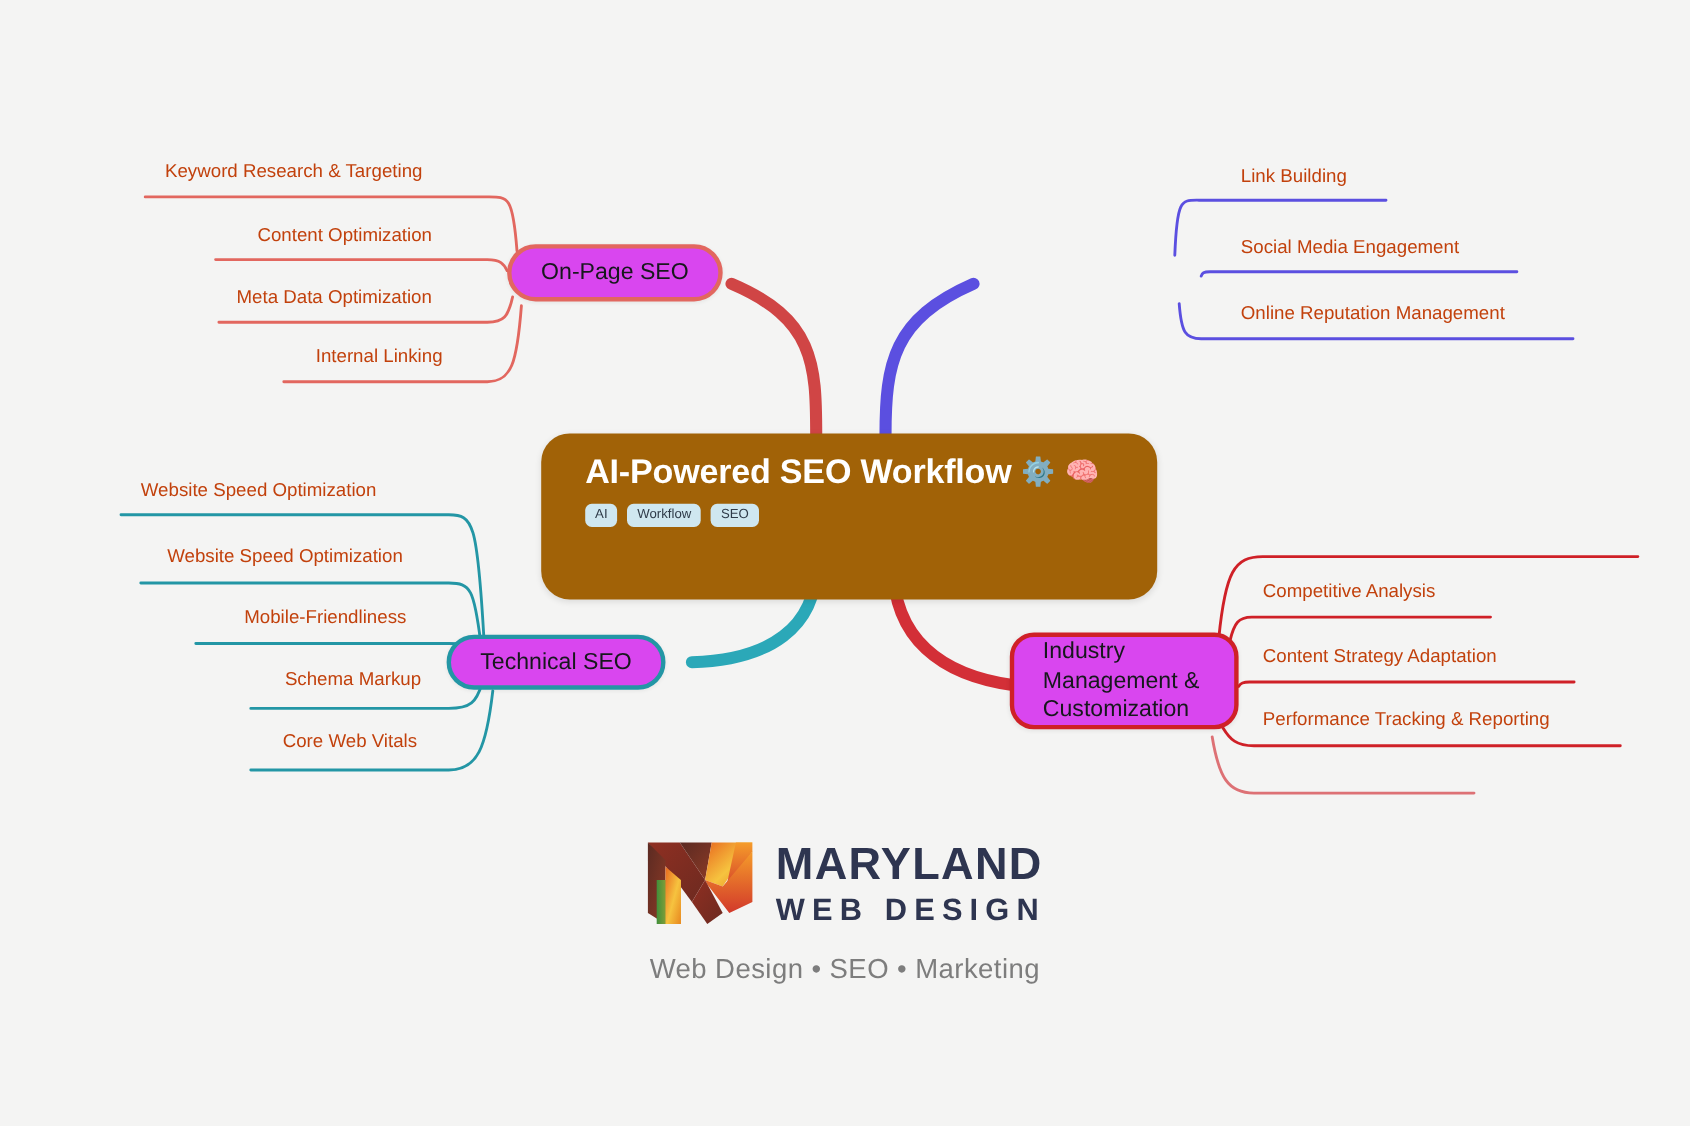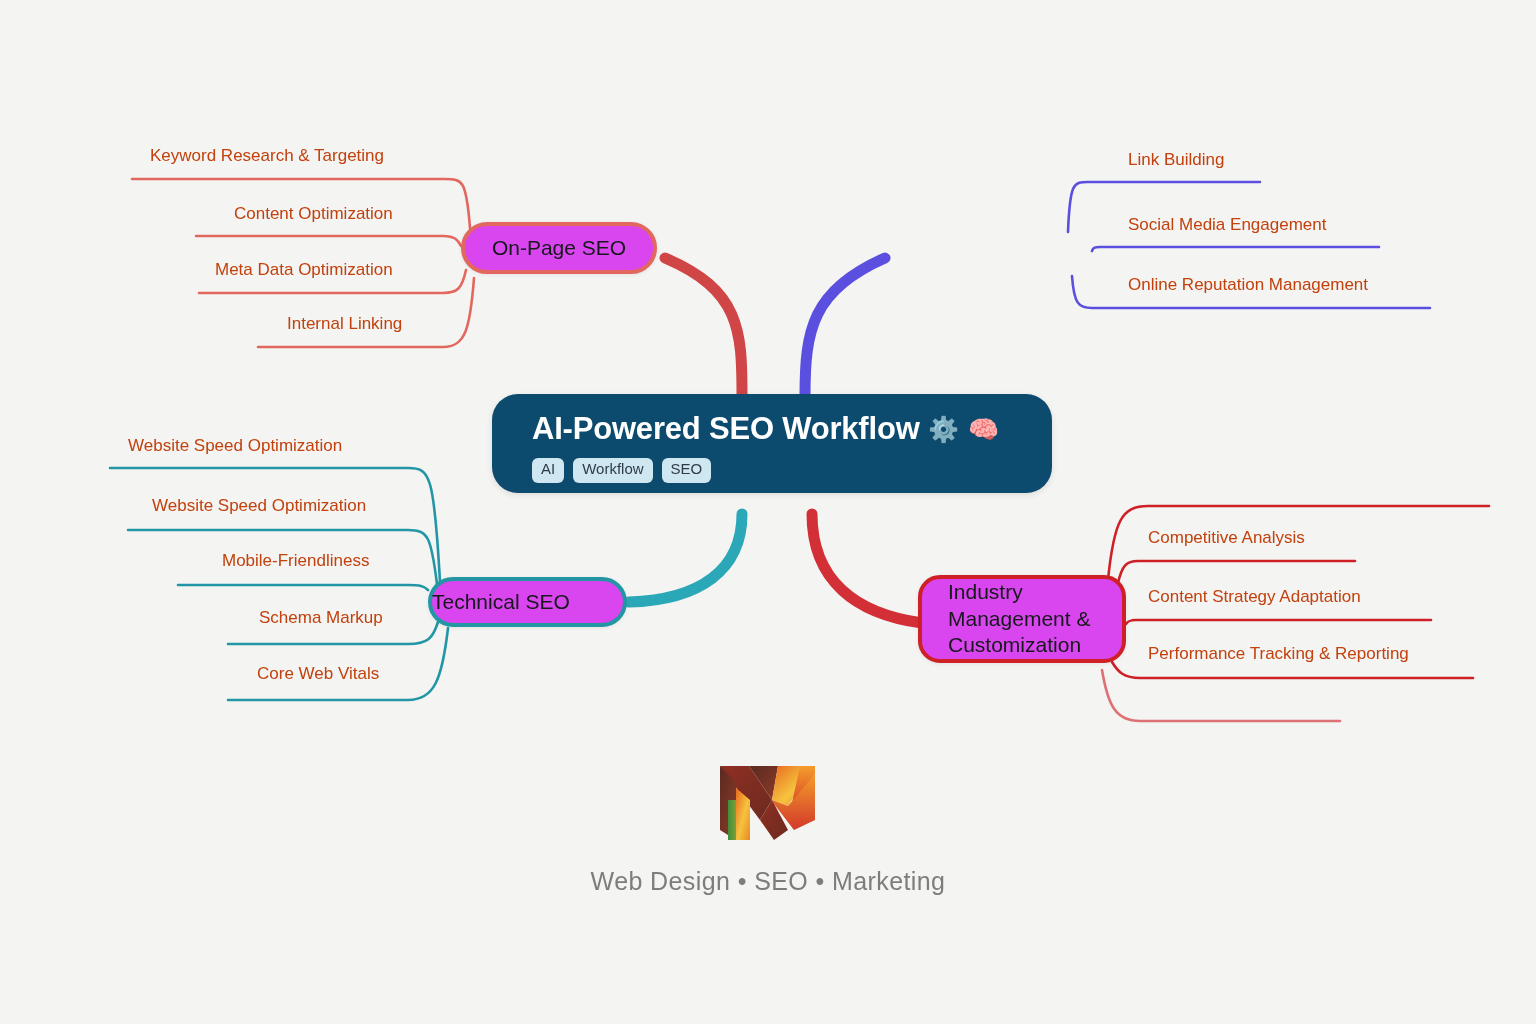--- a/index.html
+++ b/index.html
@@ -28,22 +28,22 @@
     height: 1024px;
     pointer-events: none;
   }
 
   
   .central-node {
     position: absolute;
     left: 492px;
     top: 394px;
     width: 560px;
-    height: 99px;
-    background: #0c4a6e;
+    height: 151px;
+    background: #a16207;
     border-radius: 26px;
     box-sizing: border-box;
     padding: 18px 0 0 40px;
     box-shadow: 0 2px 6px rgba(0,0,0,0.10);
   }
   .central-title {
     font-size: 31px;
     font-weight: bold;
     color: #ffffff;
     letter-spacing: -0.2px;
@@ -58,21 +58,21 @@
     line-height: 1;
   }
   .tag-row {
     margin-top: 12px;
     display: flex;
     gap: 9px;
   }
   .tag {
     background: #cfe7f0;
     color: #2f3b49;
-    font-size: 15px;
+    font-size: 12px;
     border-radius: 6px;
     padding: 2px 9px 4px 9px;
     line-height: 1.25;
     white-space: nowrap;
   }
 
   
   .branch-node {
     position: absolute;
     background: #d946ef;
@@ -95,24 +95,24 @@
     border-radius: 26px;
     justify-content: center;
   }
   #node-offpage {
     left: 889px; top: 226px; width: 206px; height: 52px;
     border: 4px solid #5b4fe0;
     border-radius: 26px;
     justify-content: center;
   }
   #node-technical {
-    left: 428px; top: 577px; width: 199px; height: 50px;
+    left: 406px; top: 577px; width: 199px; height: 50px;
     border: 4px solid #2396a5;
     border-radius: 25px;
-    justify-content: flex-start;
+    justify-content: center;
   }
   #node-industry {
     left: 918px; top: 575px; width: 208px; height: 88px;
     border: 4px solid #cf2027;
     border-radius: 22px;
     padding-left: 26px;
     justify-content: flex-start;
   }
 
   
@@ -276,17 +276,21 @@
         <polygon points="4,6 33,6 56,40 44,60" fill="url(#gA)"></polygon>
         <polygon points="33,6 62,6 56,40" fill="url(#gE)"></polygon>
         <polygon points="62,6 99,6 72,46 56,40" fill="url(#gB)"></polygon>
         <polygon points="84,6 99,6 99,14 74,52" fill="url(#gC)"></polygon>
         <polygon points="4,6 4,70 20,80 20,22" fill="url(#gE)"></polygon>
         <polygon points="12,40 34,40 34,80 12,80" fill="url(#gD)"></polygon>
         <polygon points="34,40 34,80 20,80 20,28" fill="url(#gB)"></polygon>
         <polygon points="56,40 72,46 99,14 99,60 78,70 58,44" fill="url(#gC)"></polygon>
         <polygon points="44,60 56,40 72,70 58,80" fill="url(#gA)"></polygon>
       </svg>
+      <div class="logo-text">
+        <div class="logo-maryland">MARYLAND</div>
+        <div class="logo-webdesign">WEB DESIGN</div>
+      </div>
     </div>
     <div class="tagline">Web Design • SEO • Marketing</div>
   </div>
 
 </div>
 
 </body></html>

